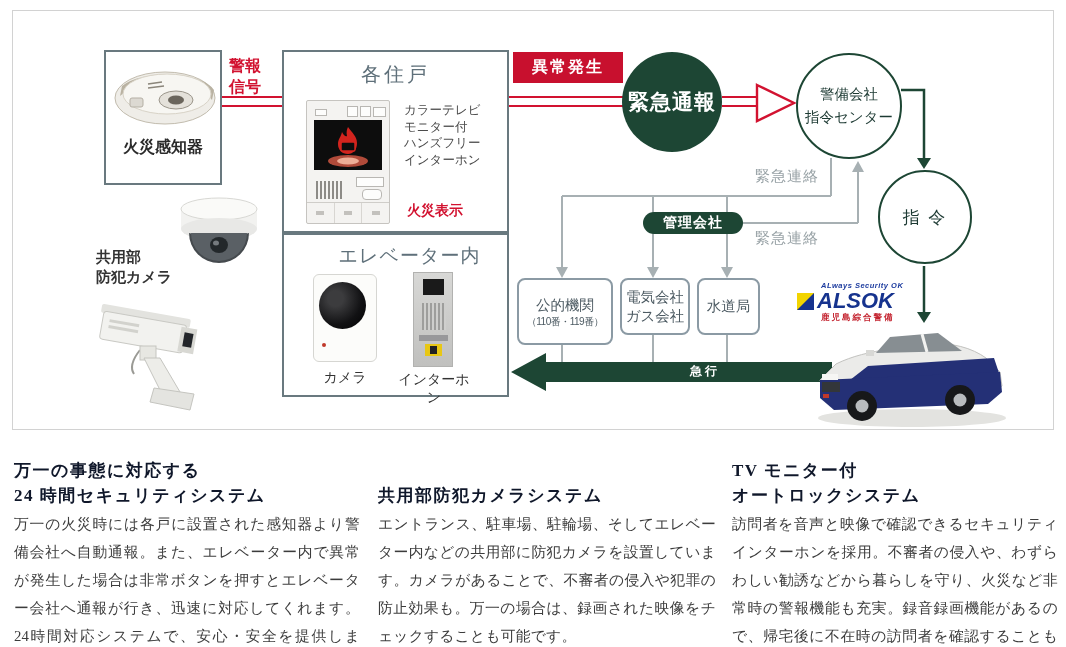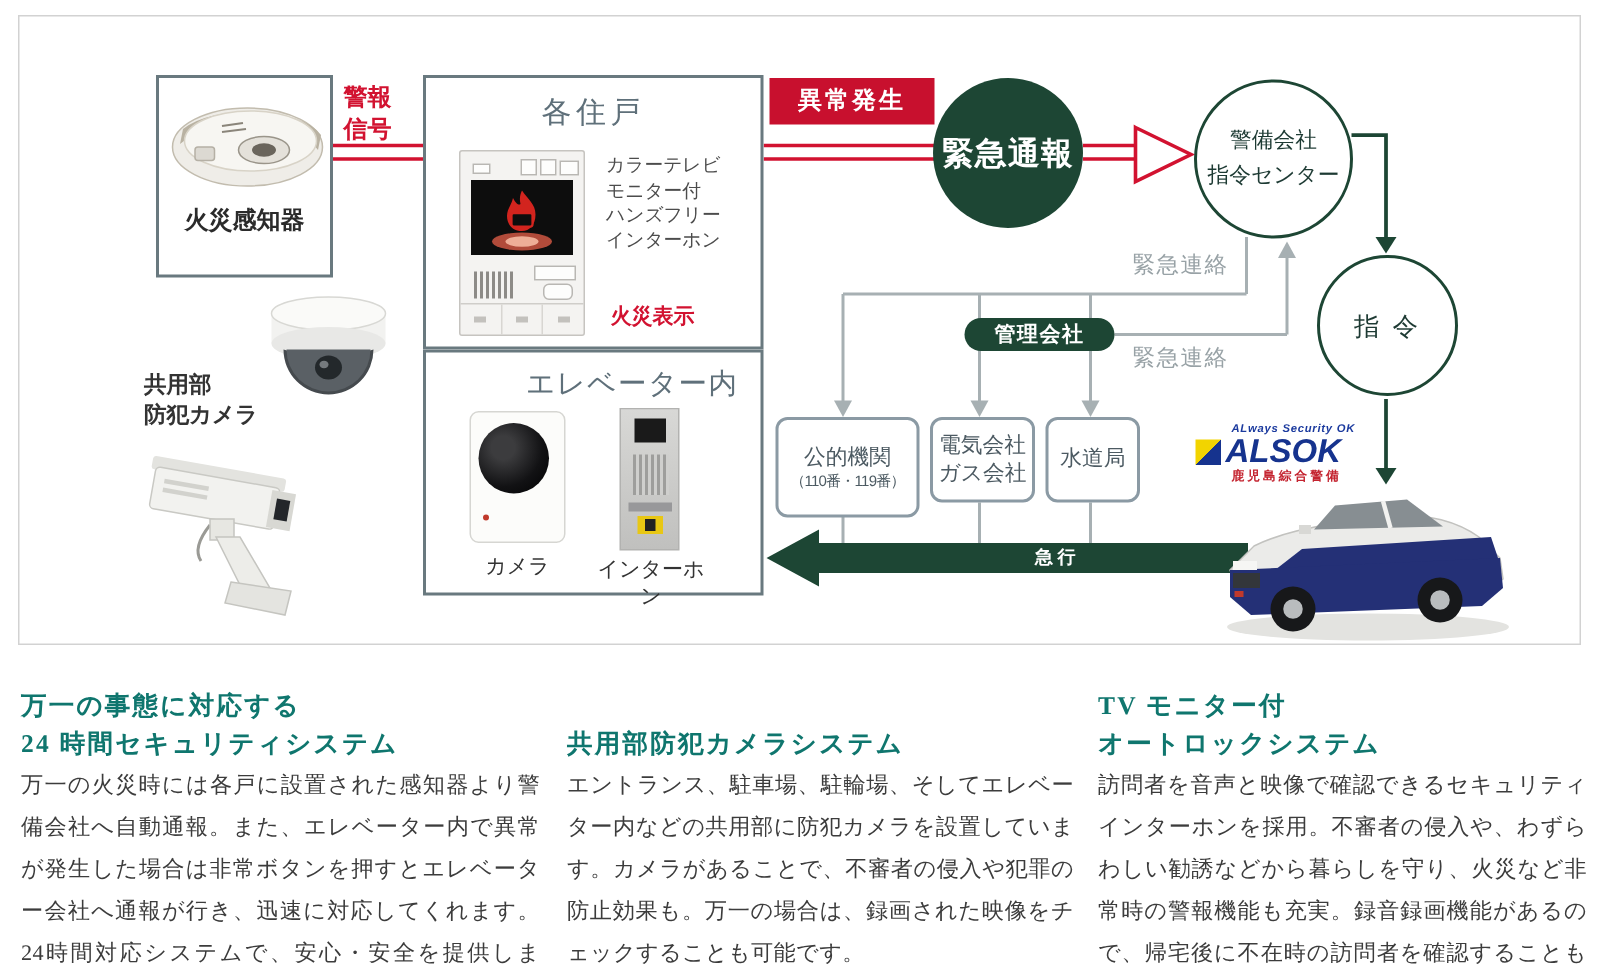--- a/index.html
+++ b/index.html
@@ -51,21 +51,21 @@
   
   .alsok{display:flex;flex-direction:column;}
   .alsok .tag{font-size:7.5px;font-weight:bold;font-style:italic;color:#1b3a9e;letter-spacing:.5px;margin-left:24px;}
   .alsok .row{display:flex;align-items:center;margin-top:1px;}
   .alsok .sq{width:17px;height:17px;background:linear-gradient(135deg,#f2d400 49%,#16338e 51%);margin-right:3px;}
   .alsok .nm{font-size:22px;font-weight:bold;font-style:italic;color:#16338e;letter-spacing:0;line-height:20px;}
   .alsok .sub{font-size:8.5px;color:#c42430;font-weight:bold;letter-spacing:2px;margin-left:24px;margin-top:1px;}
   
   .article{font-family:"Liberation Serif","DejaVu Serif",serif;}
   .article .ttl{height:52px;display:flex;flex-direction:column;justify-content:flex-end;
-     color:#0f766e;font-weight:bold;font-size:17px;line-height:25px;letter-spacing:1.5px;}
+     color:#0f172a;font-weight:bold;font-size:17px;line-height:25px;letter-spacing:1.5px;}
   .article .body{margin-top:2px;font-size:14.8px;line-height:28px;color:#3c3c3c;
      text-align:justify;letter-spacing:.2px;}
 </style>
 </head>
 <body>
 
 <div class="page">
 
   <div class="abs outer-frame"></div>
 
@@ -170,21 +170,21 @@
 
   <div class="abs" style="left:404px;top:102px;font-size:12.5px;line-height:16.5px;color:#4c4c4c;">
     <div>カラーテレビ</div>
     <div>モニター付</div>
     <div>ハンズフリー</div>
     <div>インターホン</div>
   </div>
   <div class="abs red-label" style="left:407px;top:202px;font-size:14px;">火災表示</div>
 
   <div class="abs sysbox" style="left:282px;top:233px;width:227px;height:164px;"></div>
-  <div class="abs sysbox-title" style="left:282px;top:243px;width:255px;font-size:19px;letter-spacing:1px;padding-left:12px;">エレベーター内</div>
+  <div class="abs sysbox-title" style="left:282px;top:243px;width:255px;font-size:19px;letter-spacing:1px;">エレベーター内</div>
 
   <div class="abs elcam" style="left:313px;top:274px;width:64px;height:88px;">
     <div class="ball"></div>
     <div class="abs" style="left:8px;bottom:14px;width:4px;height:4px;border-radius:50%;background:#c0392b;"></div>
   </div>
   <div class="abs elint" style="left:413px;top:272px;width:40px;height:95px;">
     <div class="cam"></div>
       <div class="slits"></div>
       <div class="bar"></div>
     <div class="ybtn">

